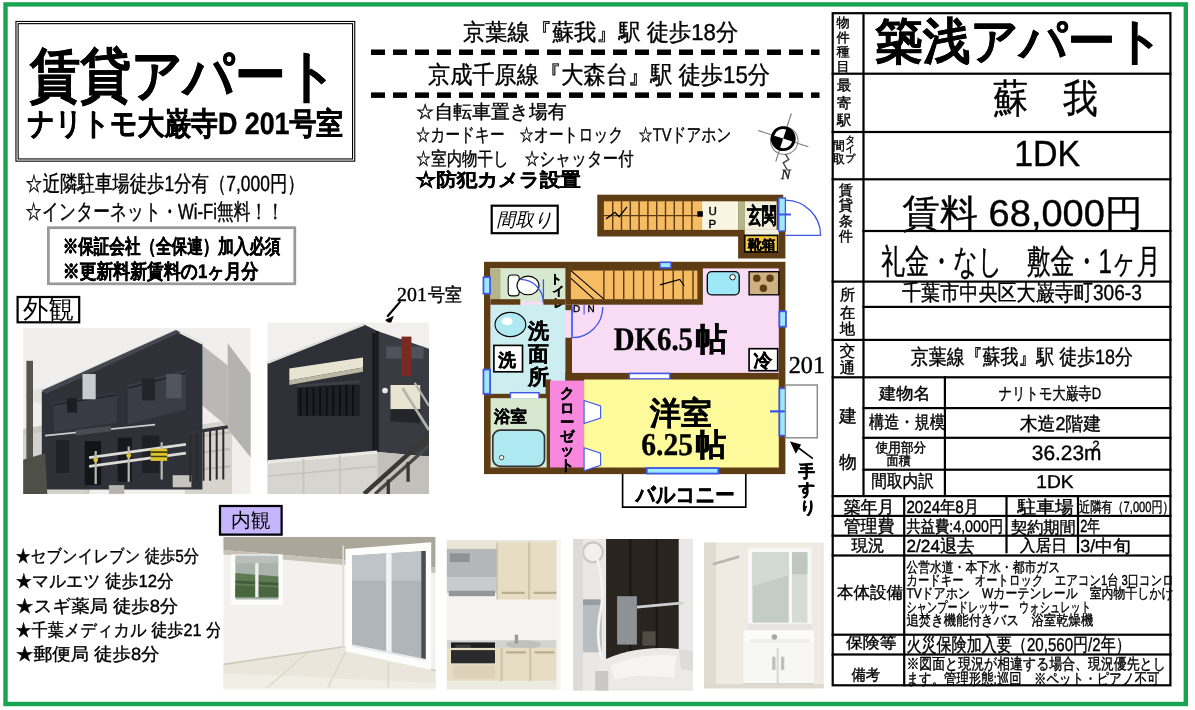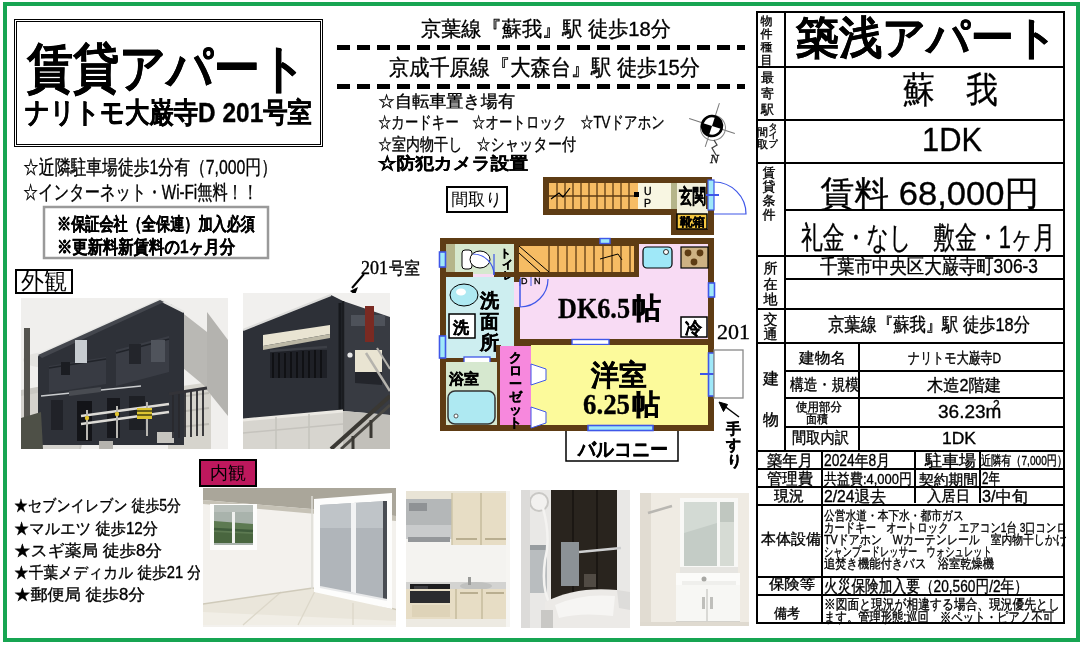--- a/index.html
+++ b/index.html
@@ -77,21 +77,21 @@
 <line x1="2" y1="28" x2="50" y2="28" stroke="#777" stroke-width="1"></line>
 <circle cx="27.5" cy="29.5" r="12.5" fill="none" stroke="#888" stroke-width="1"></circle>
 <circle cx="26" cy="28" r="10" fill="#fff" stroke="#000" stroke-width="2.6"></circle>
 <path d="M26 28 L26 18 A10 10 0 0 1 36 28 Z" fill="#000"></path>
 <path d="M26 28 L26 38 A10 10 0 0 1 16 28 Z" fill="#000"></path>
 </g>
 <path d="M28 42 l3 5 l-5 3 l4 7" fill="none" stroke="#444" stroke-width="1.3"></path>
 <text x="24" y="65" font-size="13" font-style="italic" fill="#333" stroke="none" font-family="Liberation Serif,serif">N</text>
 </svg>
 
-<div class="abs ctr" style="left:446px;top:186px;width:58px;height:23px;border:2px solid #000;font-size:17px;">間取り</div>
+<div class="abs ctr" style="left:446px;top:186px;width:58px;height:23px;border:2px solid #000;font-size:17px;font-style:italic;">間取り</div>
 
 <svg class="abs" style="left:425px;top:170px;" width="340" height="345" viewBox="425 170 340 345" font-family="Liberation Sans,sans-serif">
 
 <g>
       <rect x="543" y="177" width="169" height="38" fill="#5e3c14"></rect>
 <rect x="671" y="209" width="43" height="26" fill="#5e3c14"></rect>
     </g>
 
 <g>
       <rect x="549" y="183" width="89" height="26" fill="#f6bc64"></rect>
@@ -437,21 +437,21 @@
 <line x1="66" y1="121" x2="66" y2="156" stroke="#c5c3bd" stroke-width="1.5"></line>
 <polygon points="100,118 147,122 147,156 100,156" fill="#c2c0ba"></polygon>
 <line x1="88" y1="156" x2="147" y2="103" stroke="#3a3833" stroke-width="4"></line>
 <line x1="98" y1="156" x2="147" y2="112" stroke="#4a4843" stroke-width="3"></line>
 <line x1="110" y1="143" x2="110" y2="156" stroke="#3a3833" stroke-width="3"></line>
 <line x1="128" y1="127" x2="128" y2="145" stroke="#3a3833" stroke-width="3"></line>
 <line x1="123" y1="60" x2="147" y2="98" stroke="#b5b3ad" stroke-width="2.5"></line>
 <line x1="134" y1="55" x2="147" y2="76" stroke="#b5b3ad" stroke-width="2"></line>
 </svg>
 
-<div class="abs ctr" style="left:199px;top:459px;width:54px;height:24px;border:2px solid #000;font-size:18px;background:#be185d;">内観</div>
+<div class="abs ctr" style="left:199px;top:459px;width:54px;height:24px;border:2px solid #000;font-size:18px;background:#c4b5fd;">内観</div>
 
 <svg class="abs" style="left:0;top:490px;" width="200" height="125" viewBox="0 0 200 125" font-family="Liberation Sans,sans-serif">
 <g>
       <text x="14" y="21" font-size="16" textLength="167" lengthAdjust="spacingAndGlyphs">★セブンイレブン 徒歩5分</text>
     </g>
 <g>
       <text x="14" y="44" font-size="16" textLength="144" lengthAdjust="spacingAndGlyphs">★マルエツ 徒歩12分</text>
     </g>
 <g>
       <text x="14" y="66" font-size="16" textLength="148" lengthAdjust="spacingAndGlyphs">★スギ薬局 徒歩8分</text>

